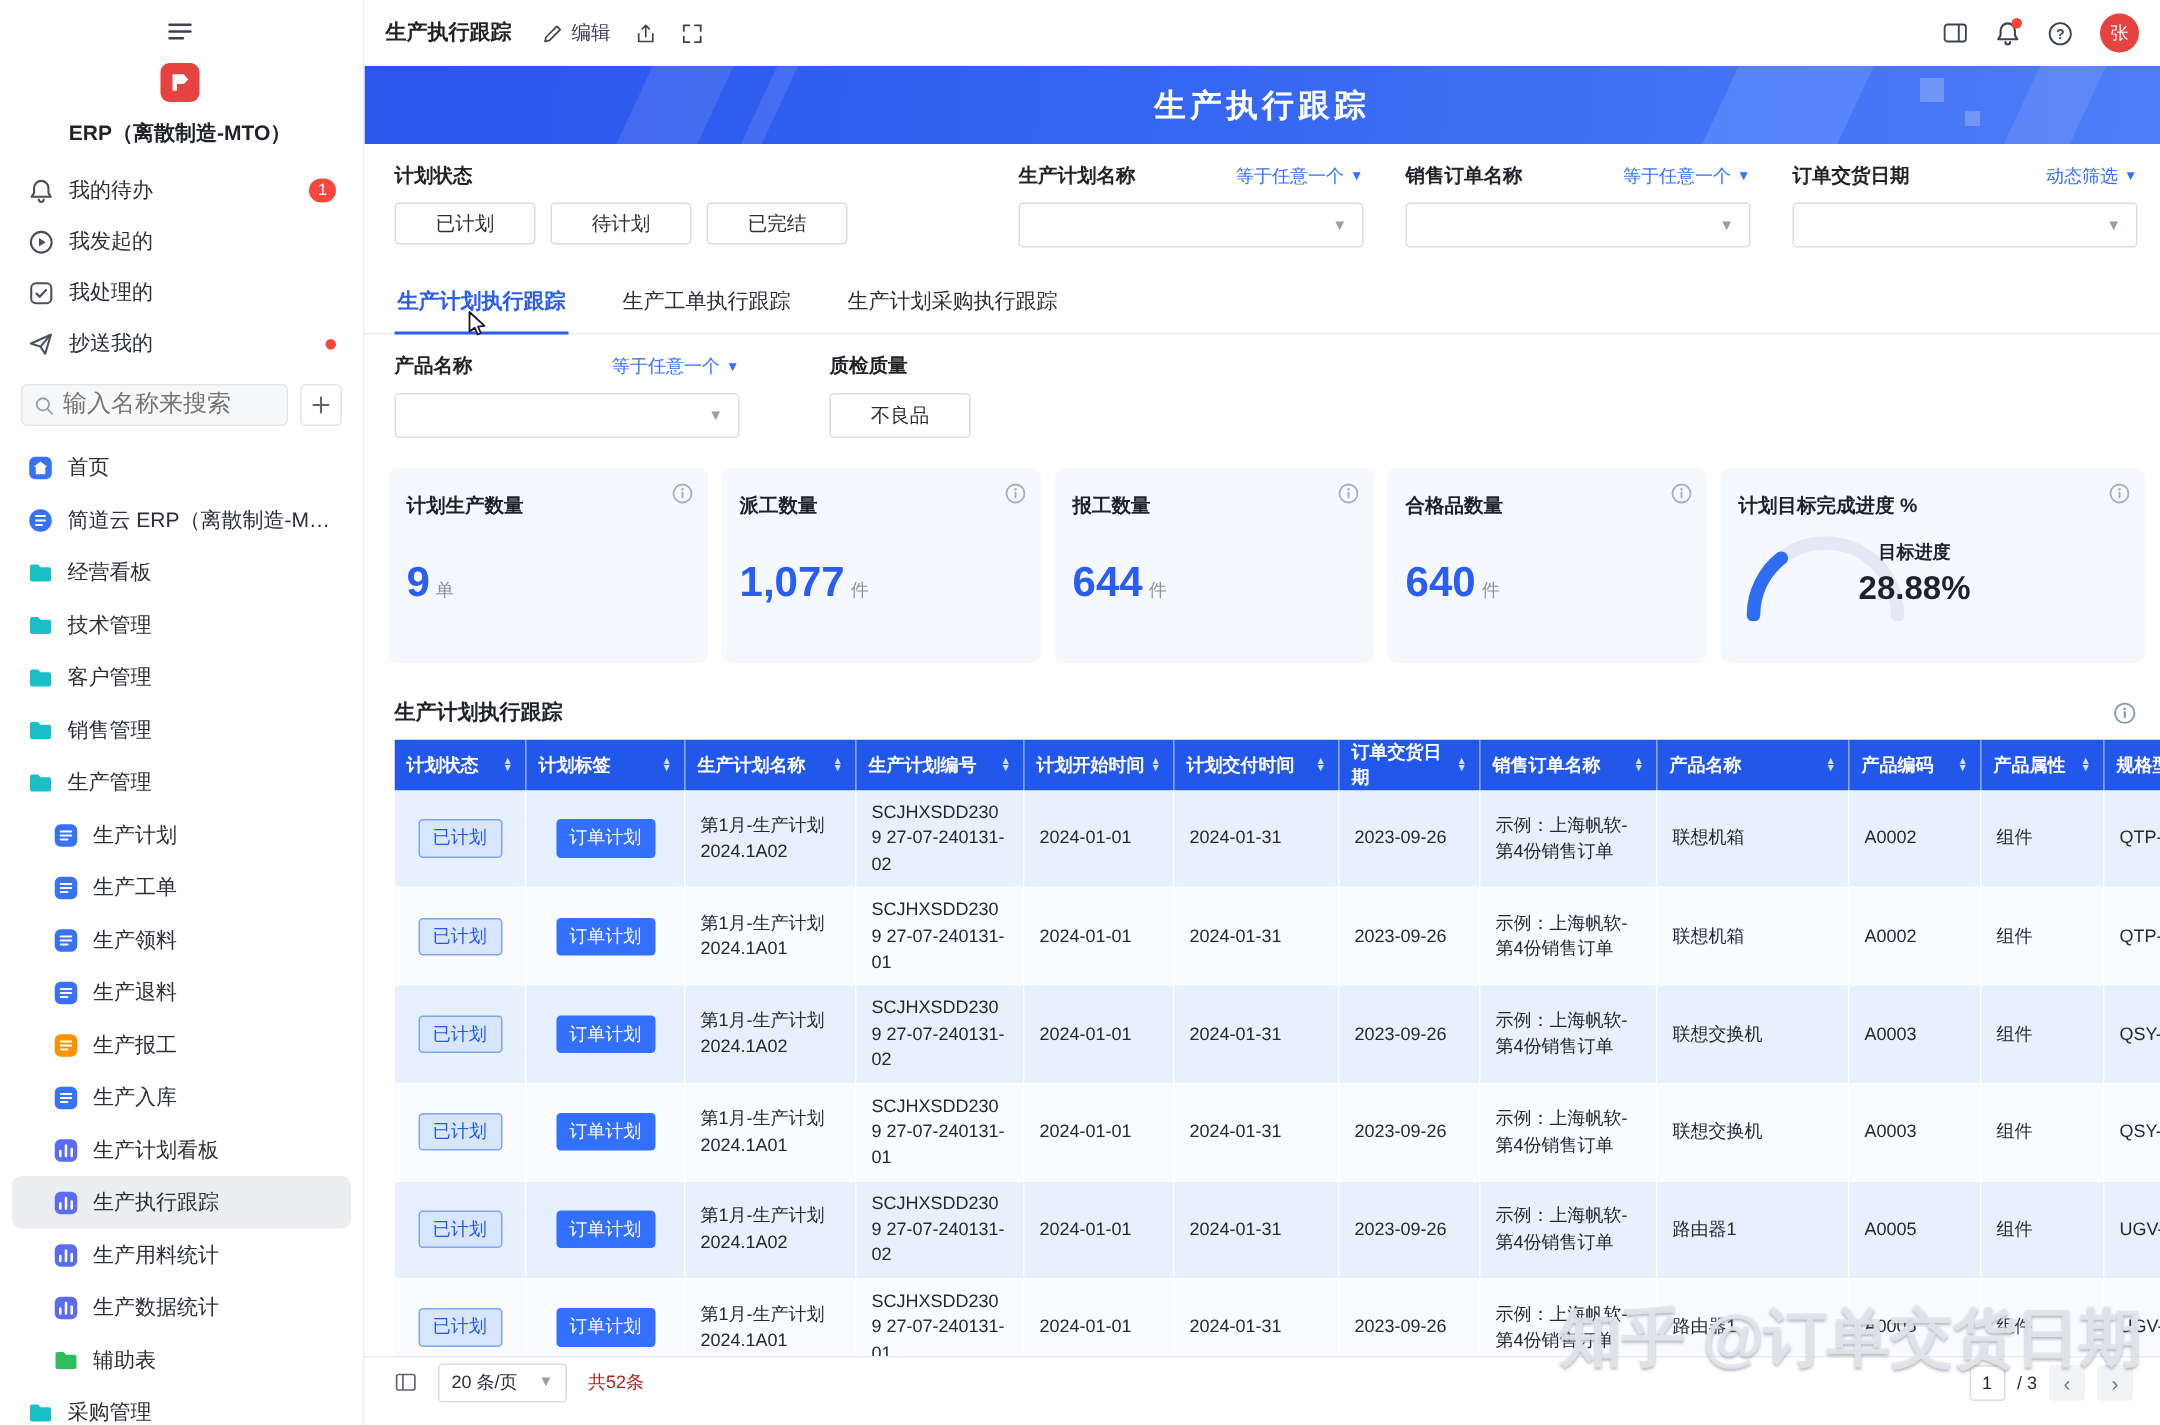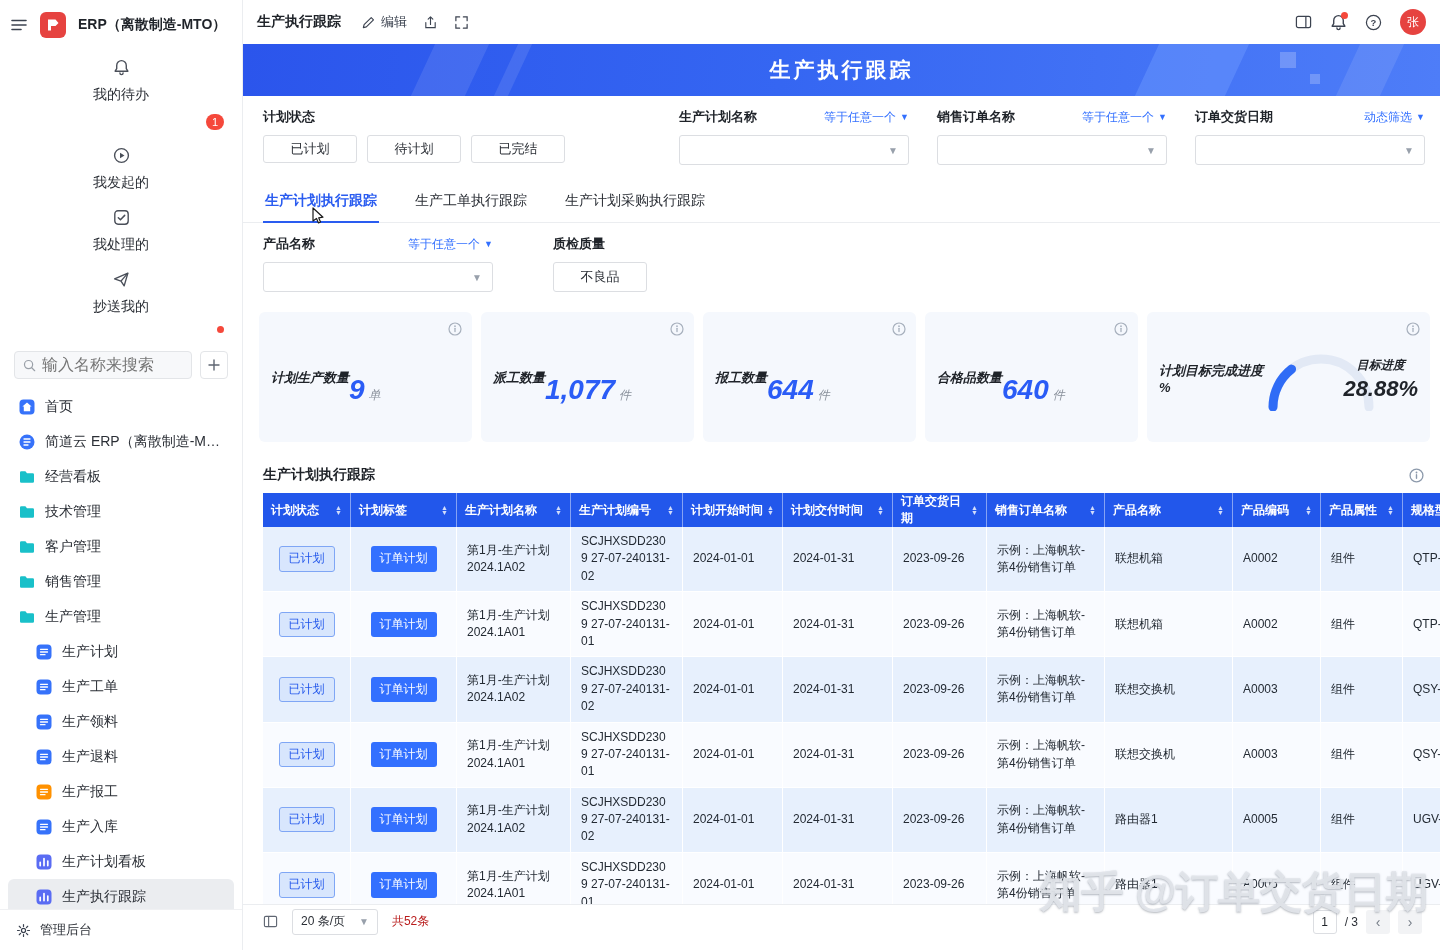--- a/index.html
+++ b/index.html
@@ -2,26 +2,26 @@
 <html><head>
 <meta charset="utf-8">
 <style>
   * { box-sizing:border-box; margin:0; padding:0; }
   html,body { width:1440px; height:950px; overflow:hidden; }
   body { font-family:"Liberation Sans","DejaVu Sans",sans-serif; display:flex; background:#fff; color:#1f2329; font-size:13px; }
   svg { display:block; }
 
   
   .sidebar { width:243px; min-width:243px; height:100%; background:#fff; border-right:1px solid #ebedf0; display:flex; flex-direction:column; }
-  .sb-header { display:flex; align-items:center; gap:12px; padding:12px 12px 8px 10px; }
+  .sb-header { display:flex; align-items:center; gap:12px; padding:12px 12px 8px 10px;flex-direction:column; }
   .hamburger { cursor:pointer; display:flex; }
   .logo { width:26px; height:26px; min-width:26px; border-radius:6px; background:#e64340; display:flex; align-items:center; justify-content:center; }
   .sb-title { font-weight:bold; font-size:14px; white-space:nowrap; }
   .quick { padding:4px 8px 6px; }
-  .quick-item { display:flex; align-items:center; gap:10px; padding:8px 10px; border-radius:6px; cursor:pointer; font-size:14px; color:#2b2f36;flex-direction:column; }
+  .quick-item { display:flex; align-items:center; gap:10px; padding:8px 10px; border-radius:6px; cursor:pointer; font-size:14px; color:#2b2f36; }
   .badge { background:#f5483b; color:#fff; border-radius:9px; font-size:11px; min-width:18px; height:16px; line-height:16px; text-align:center; padding:0 5px; margin-left:auto; }
   .dot { width:7px; height:7px; background:#f5483b; border-radius:50%; margin-left:auto; }
   .search-row { display:flex; gap:8px; padding:4px 14px 10px; align-items:center; }
   .search-box { flex:1; display:flex; align-items:center; gap:6px; border:1px solid #e3e5e8; background:#f7f8fa; border-radius:4px; height:28px; padding:0 8px; }
   .search-box input { border:none; outline:none; background:transparent; width:100%; font-size:16px; color:#333; font-family:inherit; }
   .plus-btn { width:28px; height:28px; min-width:28px; border:1px solid #e3e5e8; border-radius:4px; display:flex; align-items:center; justify-content:center; cursor:pointer; background:#fff; }
   .nav { flex:1; overflow:hidden; padding:0 8px; }
   .nav-item { display:flex; align-items:center; gap:9px; height:35px; padding:0 10px; border-radius:6px; cursor:pointer; font-size:14px; color:#2b2f36; white-space:nowrap; }
   .nav-item .lbl { overflow:hidden; text-overflow:ellipsis; }
   .nav-item.indent { padding-left:27px; }
@@ -59,21 +59,21 @@
   .btn-row { display:flex; gap:10px; align-items:center; }
   .fbtn { min-width:94px; height:28px; border:1px solid #dcdee2; border-radius:3px; background:#fff; font-size:13px; color:#2b2f36; cursor:pointer; display:flex; align-items:center; justify-content:center; padding:0 14px; font-family:inherit; }
   .select { height:30px; border:1px solid #dcdee2; border-radius:3px; background:#fff; display:flex; align-items:center; justify-content:flex-end; padding:0 10px; cursor:pointer; }
 
   .tabs { display:flex; gap:34px; padding:0 20px; border-bottom:1px solid #ebedf0; position:relative; }
   .tab { padding:11px 2px; font-size:14px; color:#2b2f36; cursor:pointer; }
   .tab.active { color:#2a5cf0; border-bottom:2px solid #2a5cf0; margin-bottom:-1px; font-weight:bold; }
   .cursor-icon { position:absolute; left:68px; top:26px; z-index:5; pointer-events:none; }
 
   .stats { display:flex; gap:9px; padding:6px 10px 16px 16px; }
-  .card { background:#f5f8fd; border-radius:6px; position:relative; height:130px; padding:14px 12px; display:flex; flex-direction:row; align-items:center; flex:1 1 0;font-style:italic; }
+  .card { background:#f5f8fd; border-radius:6px; position:relative; height:130px; padding:14px 12px; display:flex; flex-direction:column; align-items:flex-start; flex:1 1 0; }
   .card.wide { flex:1.37 1 0; }
   .card-label { font-size:13px; color:#1f2329; font-weight:bold; margin-top:2px; }
   .card-value { margin-top:26px; font-size:28px; font-weight:bold; color:#2a5cf6; }
   .card-unit { font-size:12px; color:#8a919c; font-weight:normal; margin-left:4px; }
   .info-ic { position:absolute; top:10px; right:10px; cursor:pointer; }
   .gauge-wrap { display:flex; align-items:center; margin-top:4px; }
   .gauge-text { margin-left:-36px; text-align:center; z-index:2; }
   .gauge-cap { font-size:12px; color:#1f2329; font-weight:bold; }
   .gauge-val { font-size:22px; color:#1f2329; font-weight:bold; margin-top:2px; }
 
@@ -349,29 +349,20 @@
       <div class="nav-item">
         <span class="nav-ic">
           <svg width="18" height="18" viewBox="0 0 18 18">
             <path d="M2 4.6a1.3 1.3 0 0 1 1.3-1.3h4.1l1.6 1.9h5.7A1.3 1.3 0 0 1 16 6.5v6.9a1.3 1.3 0 0 1-1.3 1.3H3.3A1.3 1.3 0 0 1 2 13.4z" fill="#19c0c9"></path>
           </svg>
         </span>
         <span class="lbl">库存管理</span>
       </div>
     </nav>
 
-  <div class="sb-admin">
-    <span>
-      <svg width="15" height="15" viewBox="0 0 16 16">
-          <circle cx="8" cy="8" r="2.2" fill="none" stroke="#3c4350" stroke-width="1.3"></circle>
-          <path d="M8 1.6v2M8 12.4v2M1.6 8h2M12.4 8h2M3.5 3.5l1.4 1.4M11.1 11.1l1.4 1.4M12.5 3.5l-1.4 1.4M4.9 11.1l-1.4 1.4" stroke="#3c4350" stroke-width="1.3" stroke-linecap="round"></path>
-        </svg>
-    </span>
-    <span>管理后台</span>
-  </div>
 </aside>
 
 <div class="main">
 
   <div class="topbar">
     <span class="tb-title">生产执行跟踪</span>
     <span class="tb-act">
       <span>
         <svg width="15" height="15" viewBox="0 0 16 16">
             <path d="M2.5 13.5l.8-3.2 7.6-7.6 2.4 2.4-7.6 7.6z" fill="none" stroke="#3c4350" stroke-width="1.2" stroke-linejoin="round"></path>

